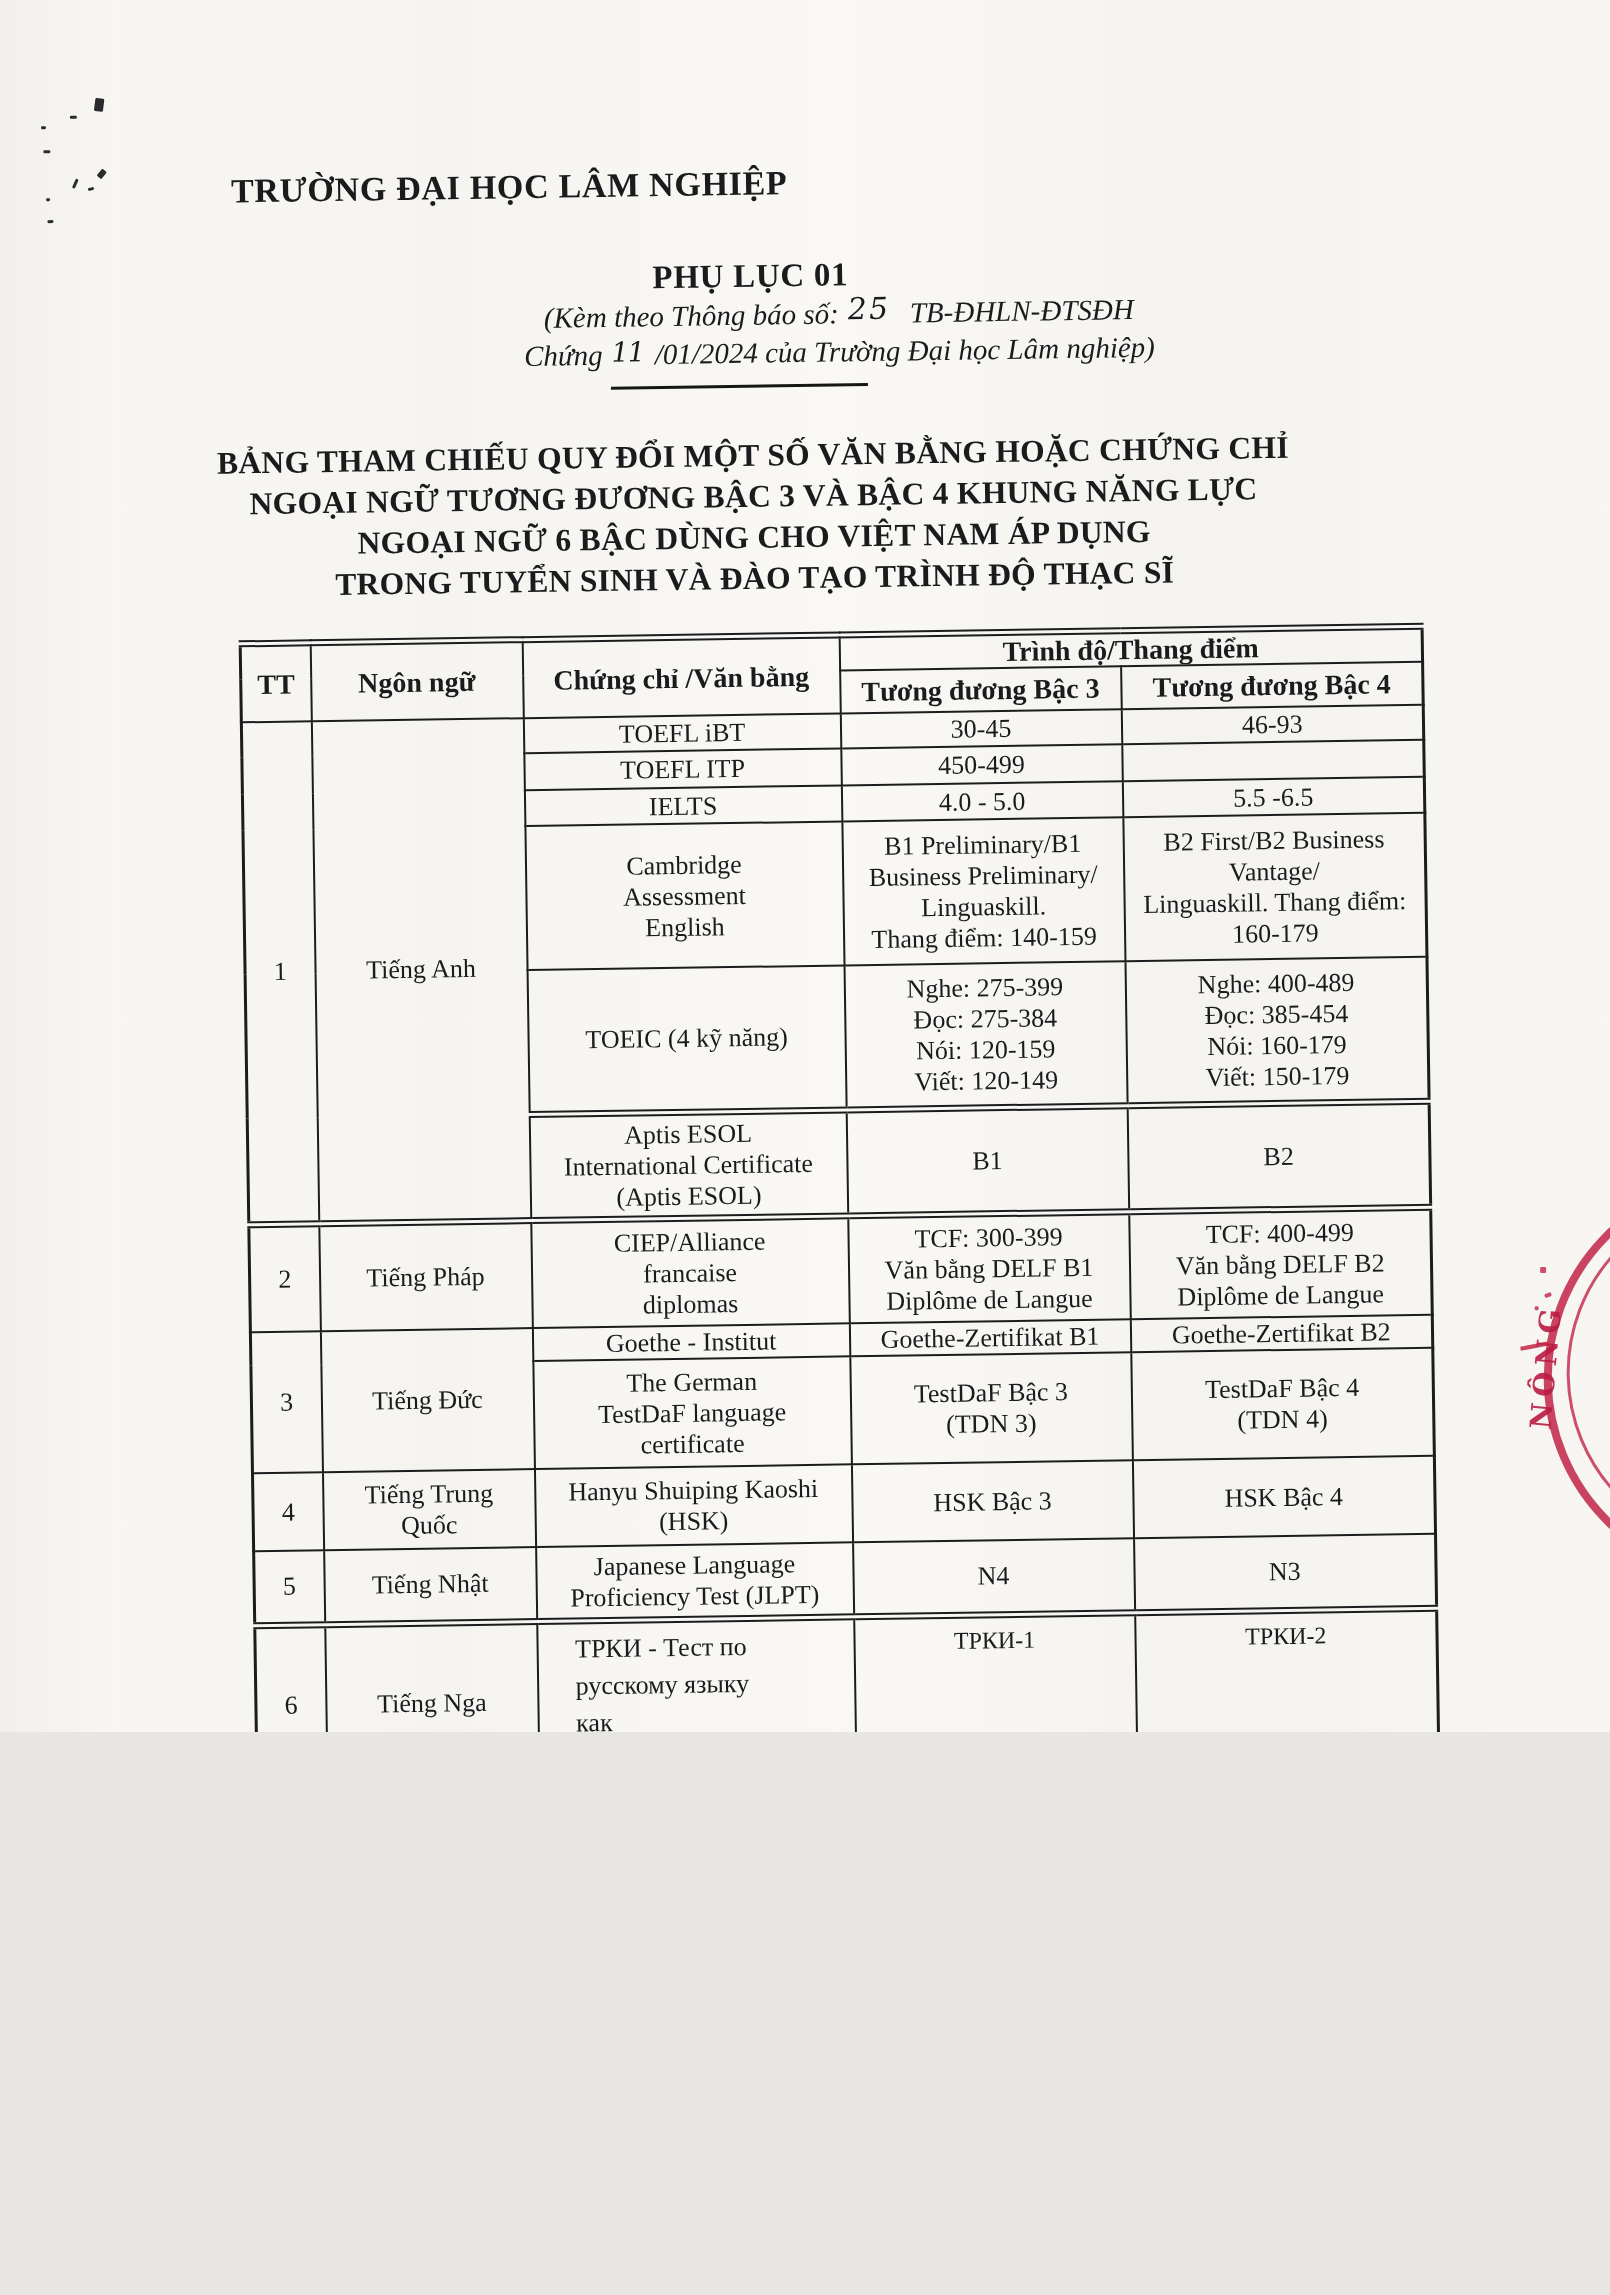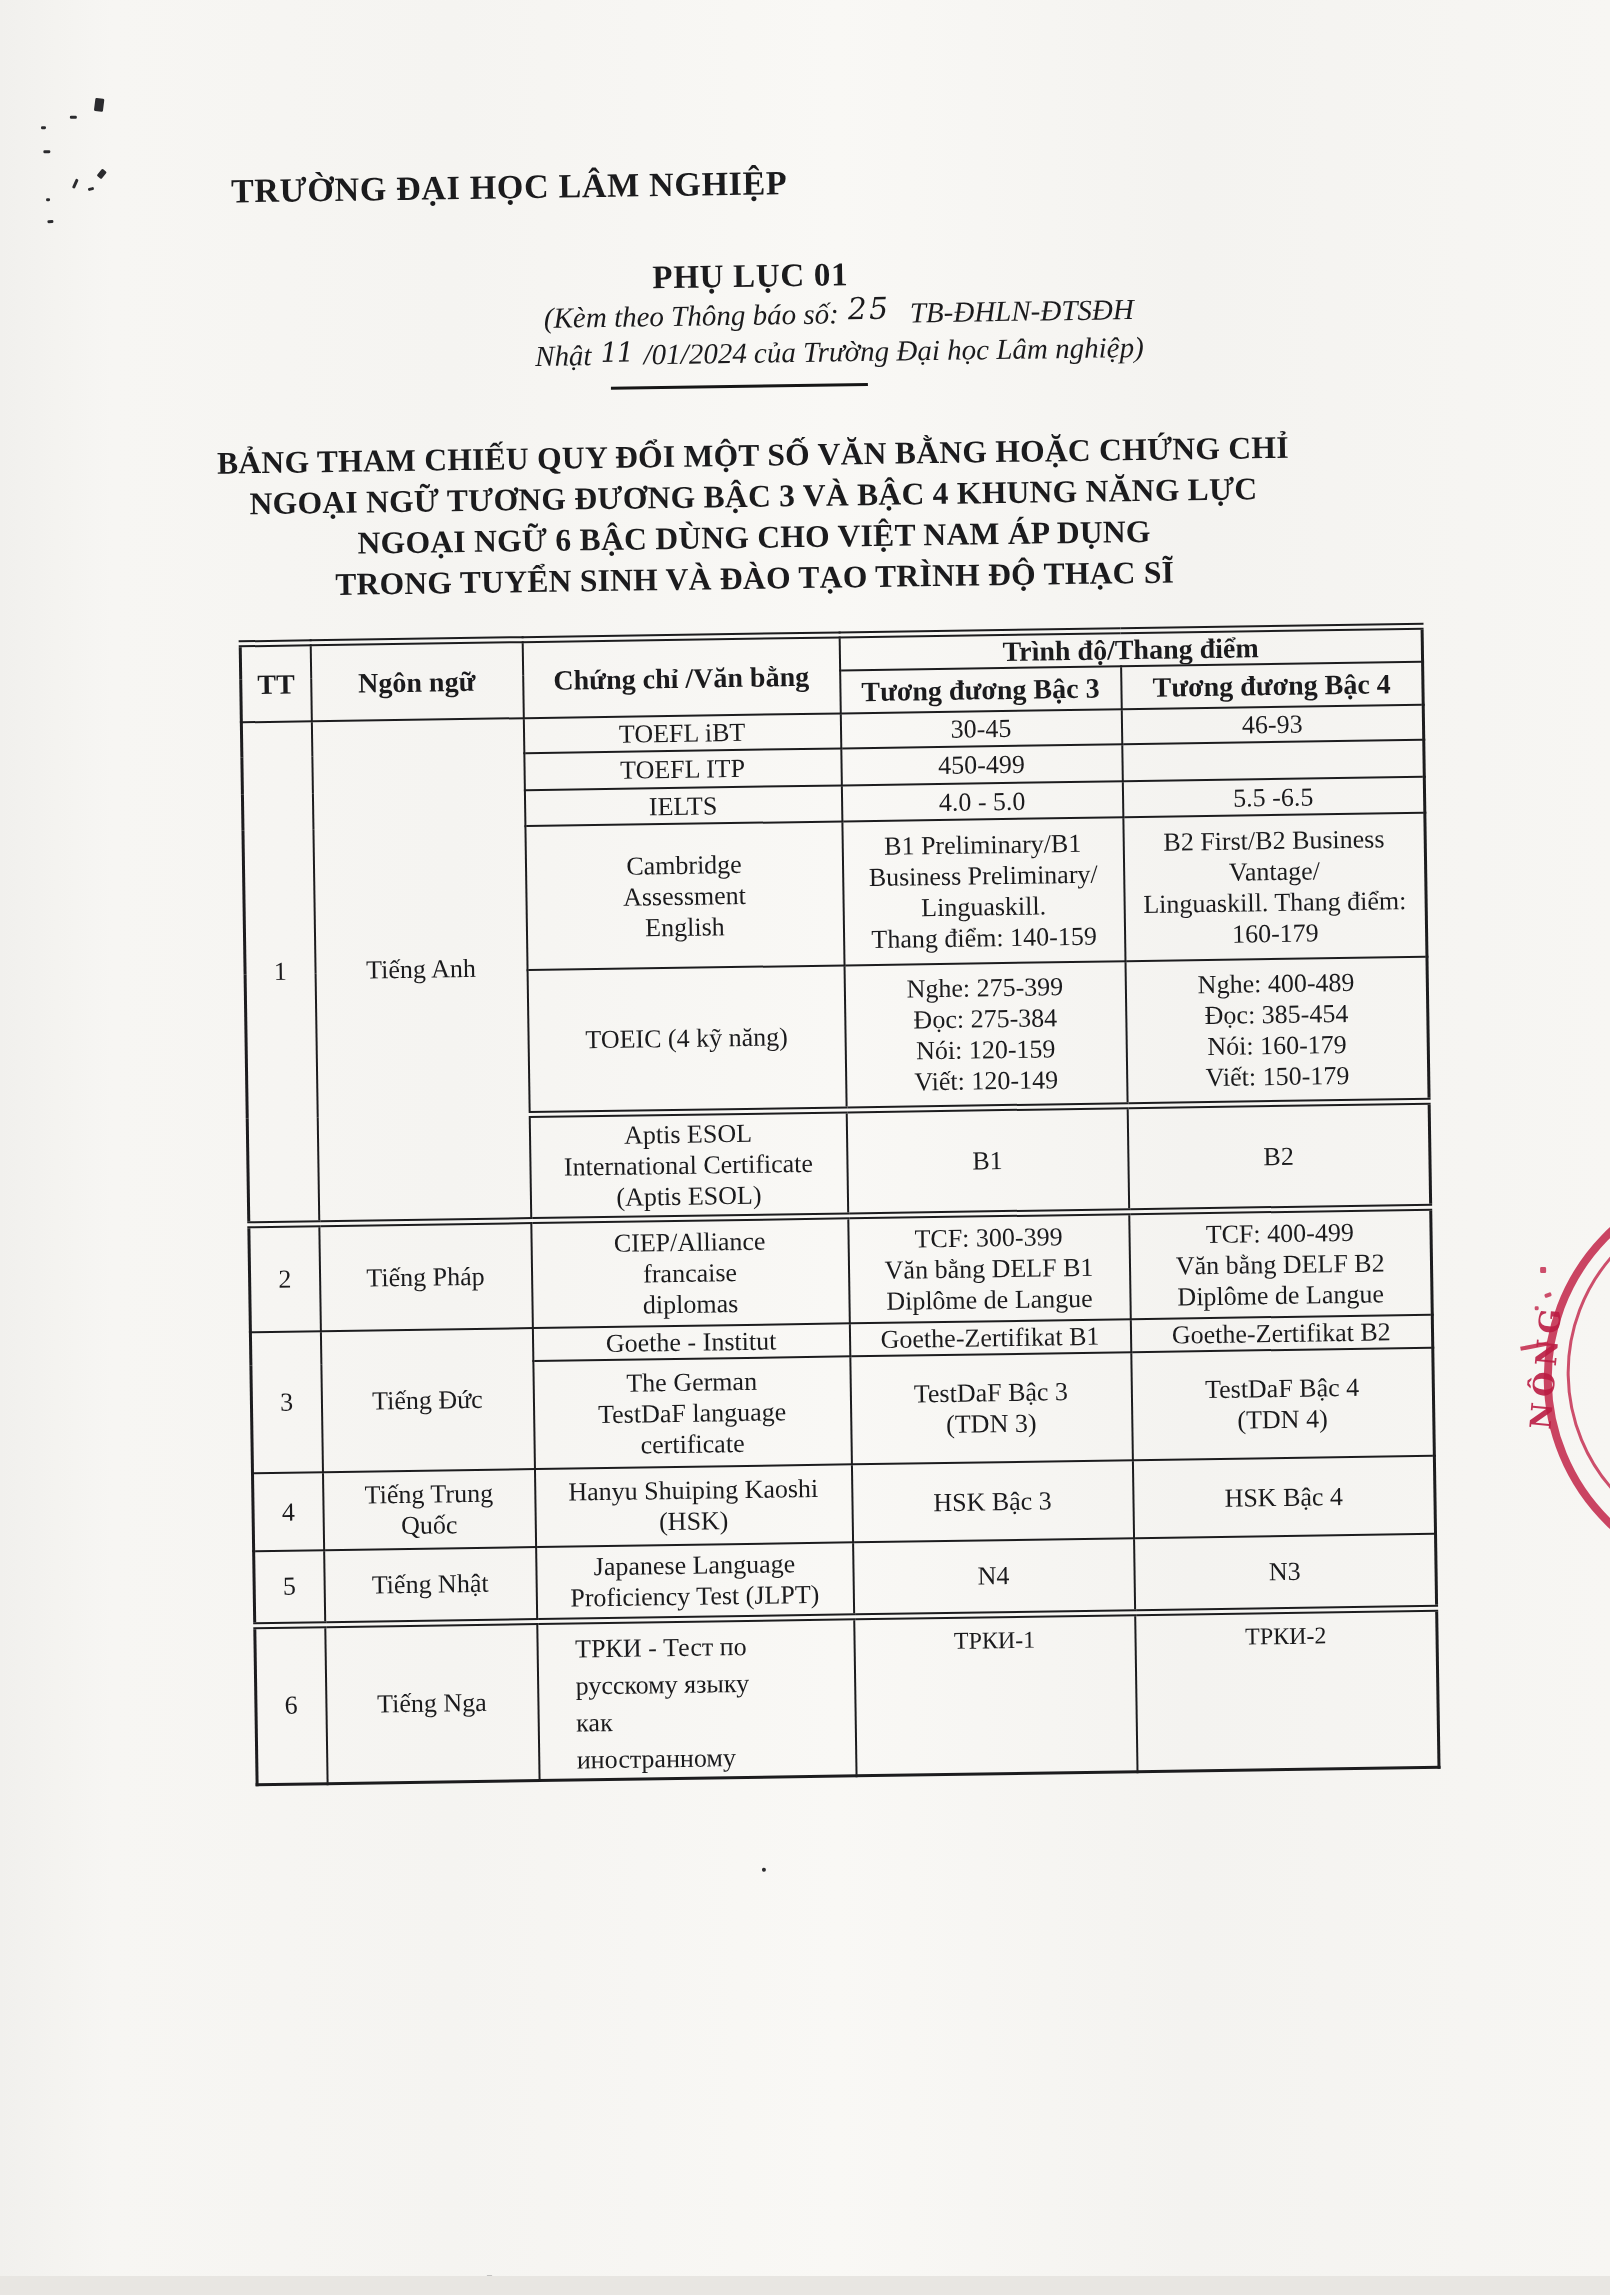--- a/index.html
+++ b/index.html
@@ -1,17 +1,17 @@
 <!DOCTYPE html>
 <html style="font-size:10.5px"><head>
 <meta charset="utf-8">
 <style>
   html,body{margin:0;padding:0;background:#e8e6e2;}
   .page{
-    position:relative;width:1610px;height:2276px;overflow:hidden;
+    position:relative;width:1610px;height:1732px;overflow:hidden;
     background:
       linear-gradient(90deg,#f1f0ed 0%,#f7f6f3 7%,#f5f4f1 28%,#f9f8f5 52%,#f4f3f0 74%,#f7f6f3 100%);
     font-family:"Liberation Serif","DejaVu Serif",serif;
     color:#1b1b1d;
   }
   .tilt{position:absolute;left:0;top:0;width:1610px;height:2295px;
     transform:rotate(-0.85deg);transform-origin:807px 1200px;}
   
   .org-name{position:absolute;left:246px;top:164px;font-size:34px;font-weight:bold;letter-spacing:0.7px;}
   .appendix{position:absolute;left:0;top:257px;width:1528px;text-align:center;font-size:33px;font-weight:bold;letter-spacing:0.7px;}
@@ -61,21 +61,21 @@
     <div class="speck" style="left:114px;top:159px;width:5.9px;height:9.2px;transform:rotate(40deg);"></div>
     <div class="speck" style="left:103px;top:177px;width:5.9px;height:2.6px;transform:rotate(-12deg);"></div>
     <div class="speck" style="left:61px;top:187px;width:3.9px;height:2.6px;"></div>
     <div class="speck" style="left:62px;top:209px;width:5.9px;height:2.6px;"></div>
     <div class="speck" style="left:752px;top:1867px;width:3.9px;height:3.9px;border-radius:50%;"></div>
     <div class="speck" style="left:470px;top:2271px;width:6.6px;height:3.3px;"></div>
 
     <div class="org-name">TRƯỜNG ĐẠI HỌC LÂM NGHIỆP</div>
     <div class="appendix">PHỤ LỤC 01</div>
     <div class="ref ref1"><span>(Kèm theo Thông báo số:</span><span class="hand">25</span><span>TB-ĐHLN-ĐTSĐH</span></div>
-    <div class="ref ref2"><span>Nhật</span><span class="hand hand2">11</span><span>/01/2024 của Trường Đại học Lâm nghiệp)</span></div>
+    <div class="ref ref2"><span>Chứng</span><span class="hand hand2">11</span><span>/01/2024 của Trường Đại học Lâm nghiệp)</span></div>
     <div class="underline"></div>
 
     <div class="doc-title">
       <div>BẢNG THAM CHIẾU QUY ĐỔI MỘT SỐ VĂN BẰNG HOẶC CHỨNG CHỈ</div>
       <div>NGOẠI NGỮ TƯƠNG ĐƯƠNG BẬC 3 VÀ BẬC 4 KHUNG NĂNG LỰC</div>
       <div>NGOẠI NGỮ 6 BẬC DÙNG CHO VIỆT NAM ÁP DỤNG</div>
       <div>TRONG TUYỂN SINH VÀ ĐÀO TẠO TRÌNH ĐỘ THẠC SĨ</div>
     </div>
 
     <table class="cert-table">

